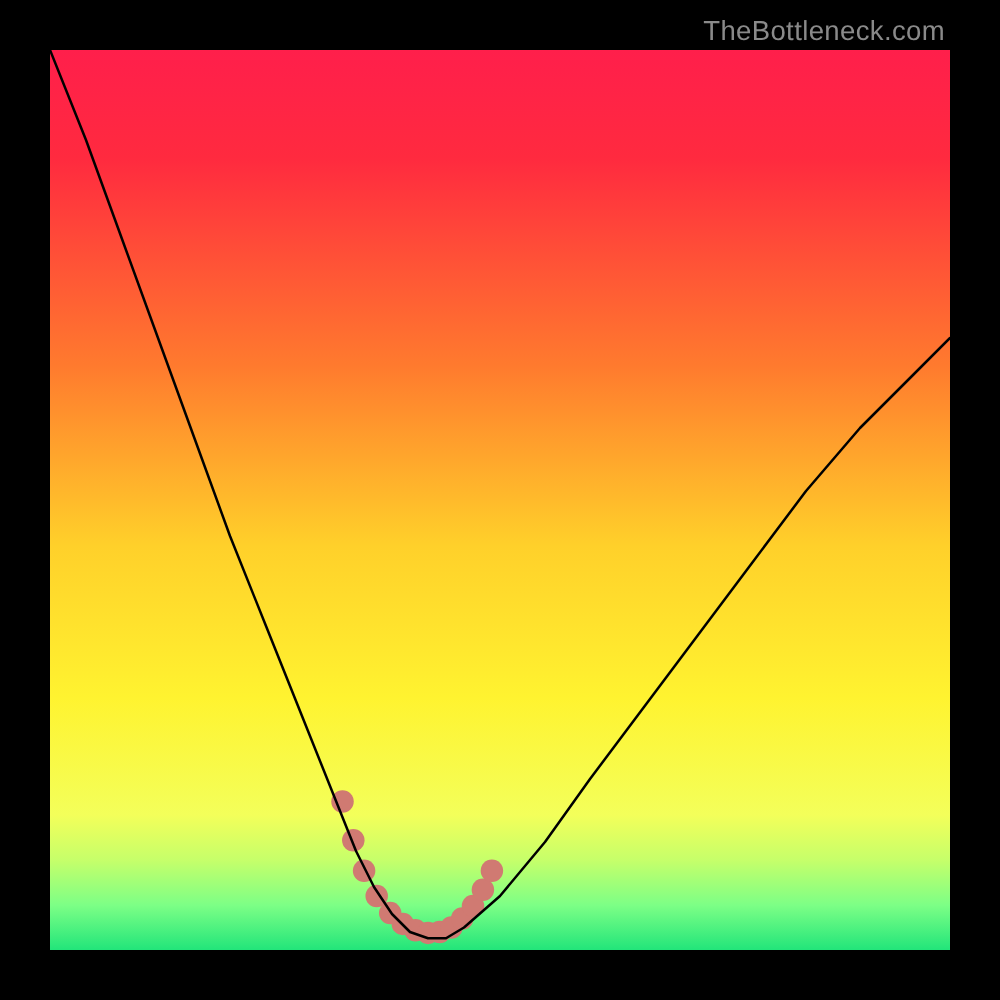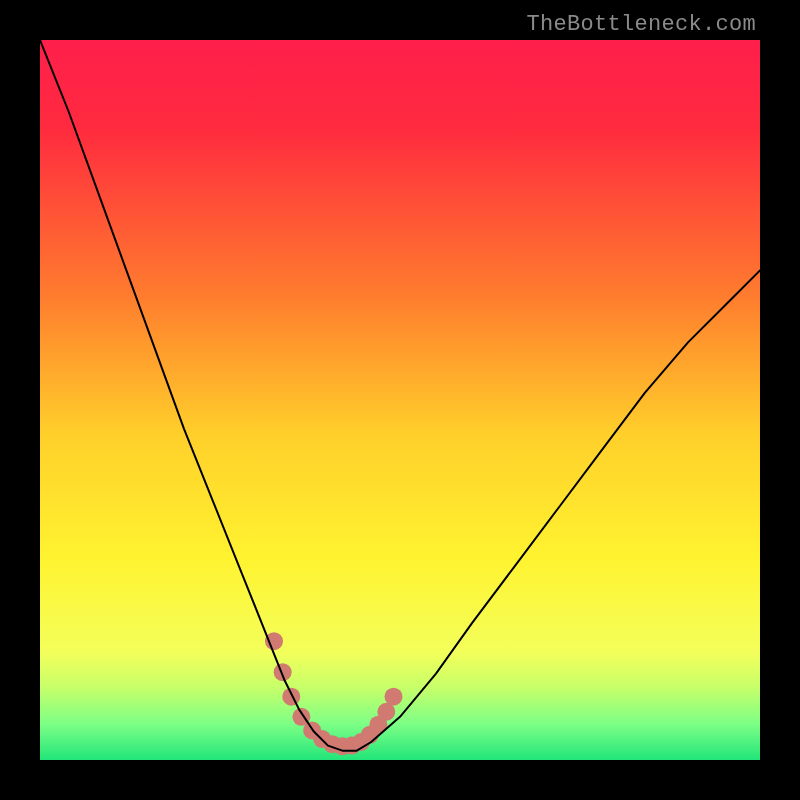--- a/index.html
+++ b/index.html
@@ -8,21 +8,20 @@
     background: #000;
     width: 800px;
     height: 800px;
     position: relative;
     font-family: Arial, sans-serif;
   }
   .outer {
     position: absolute;
     inset: 0;
     background: #000;
-    font-family: Liberation Mono, monospace;
   }
   .plot-area {
     position: absolute;
     left: 40px;
     top: 40px;
     width: 720px;
     height: 720px;
     overflow: hidden;
   }
   .watermark {

